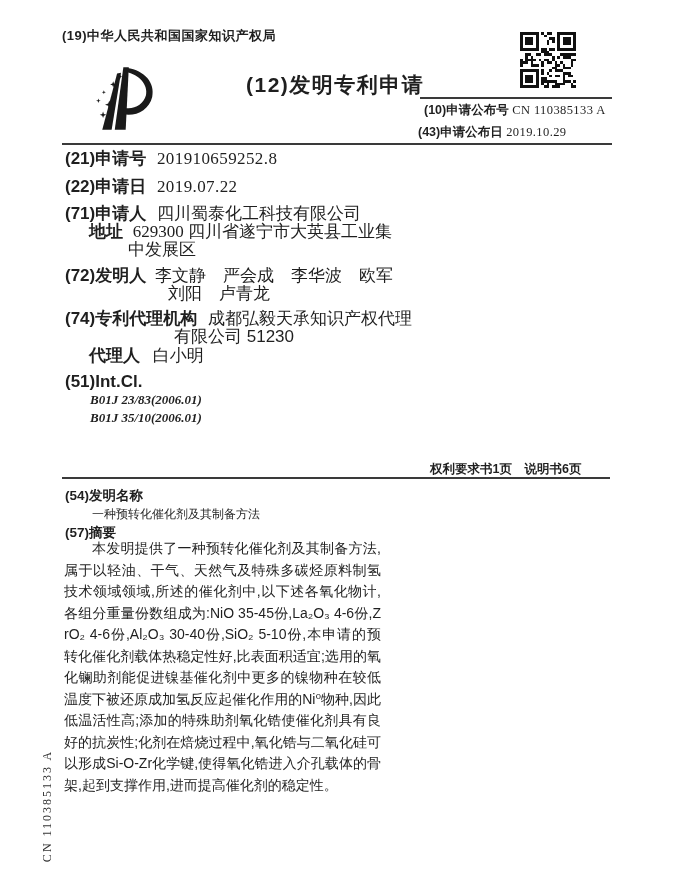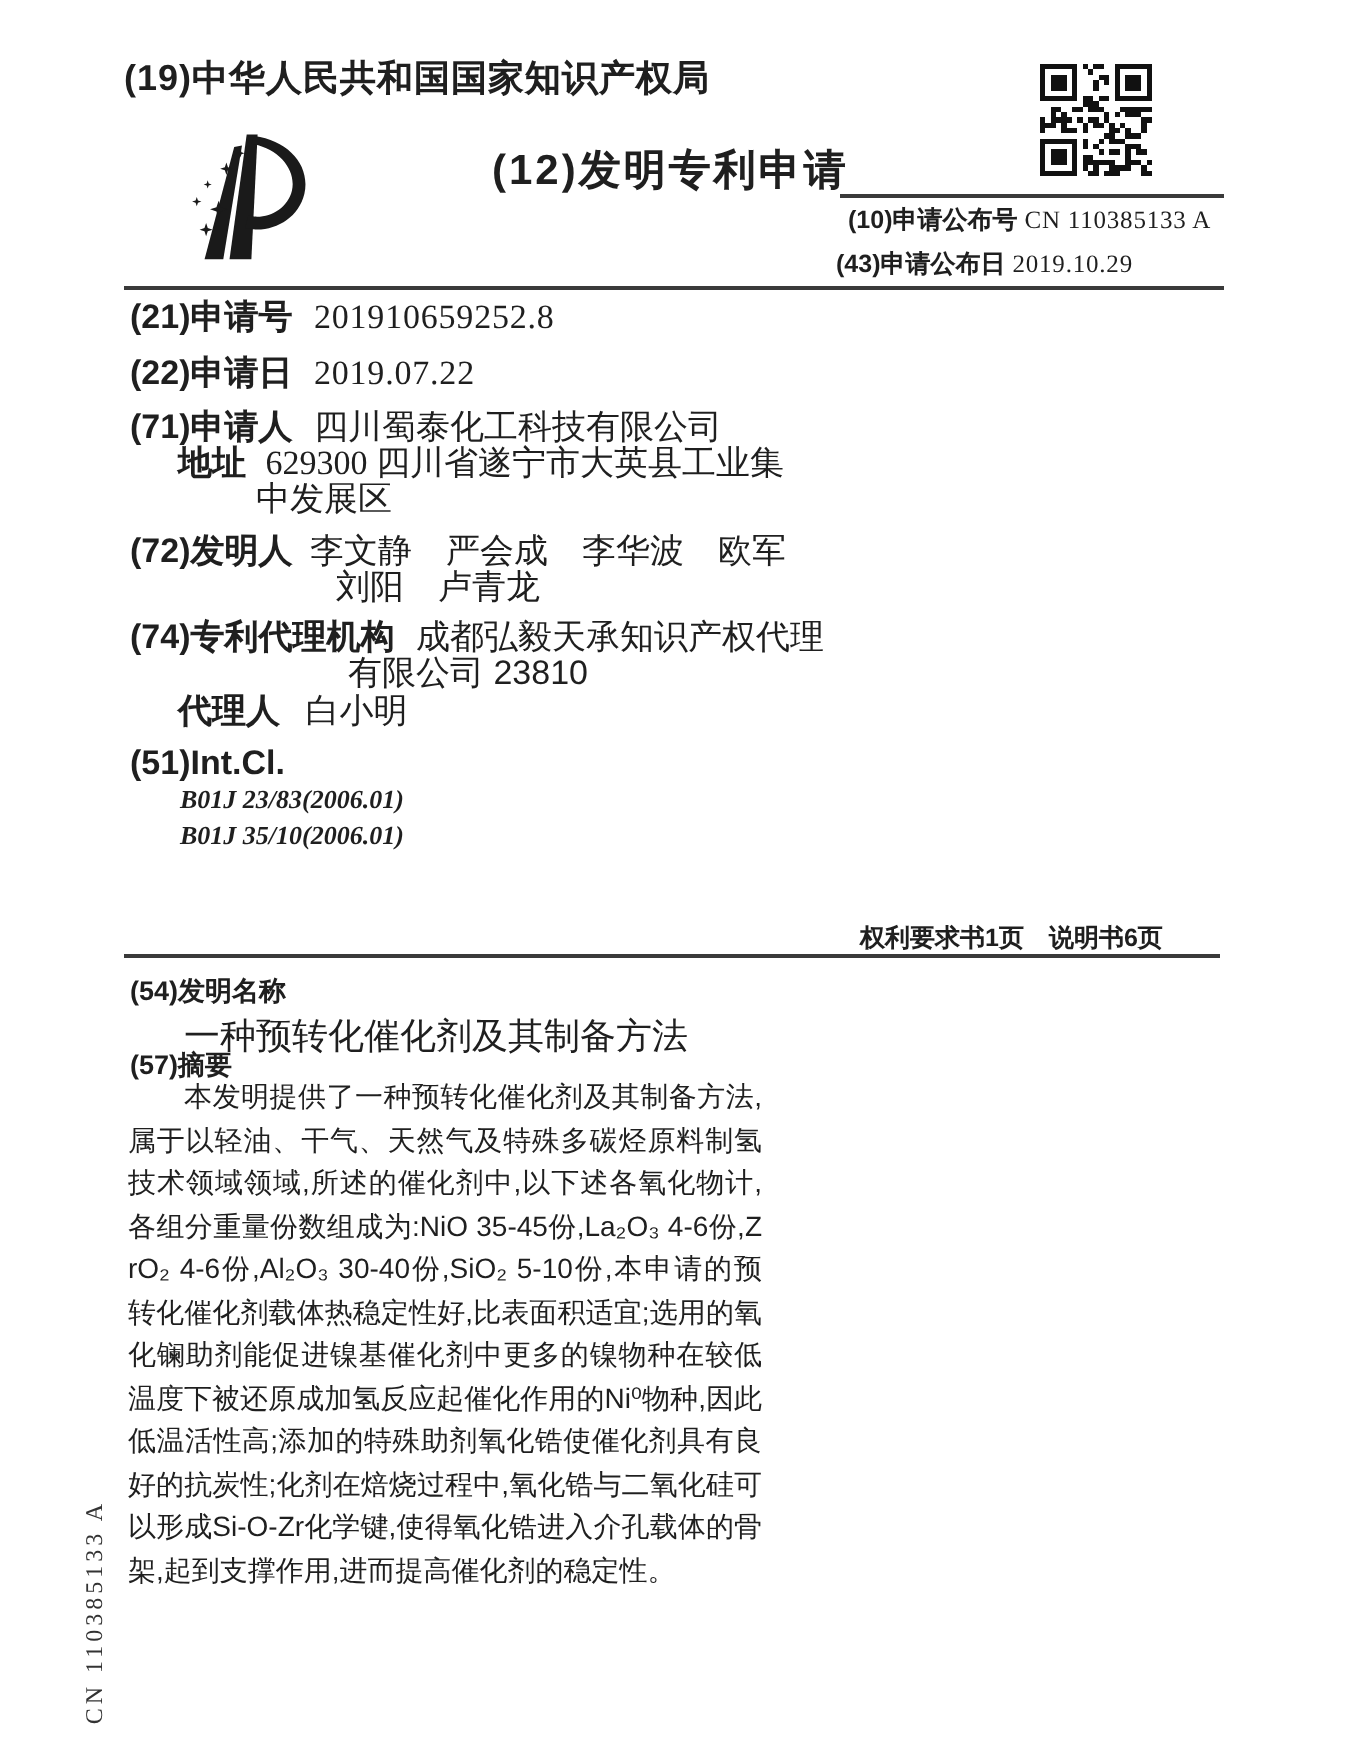--- a/index.html
+++ b/index.html
@@ -7,27 +7,27 @@
     width:674px;height:869px;position:relative;background:#ffffff;
     font-family:"Liberation Sans","DejaVu Sans",sans-serif;
     color:#1f1f1f;overflow:hidden;
   }
   .abs{position:absolute;}
   .row{position:absolute;white-space:nowrap;font-size:17px;line-height:15px;}
   .lbl{font-weight:700;}
   .val{font-weight:400;}
   .num{font-family:"Liberation Serif","DejaVu Serif",serif;letter-spacing:.4px;}
   .rule{position:absolute;background:#3a3a3a;}
-  .authority{font-size:18px;font-weight:700;letter-spacing:.5px;text-align:right;}
+  .authority{font-size:13px;font-weight:700;letter-spacing:.5px;text-align:right;}
   .doc-type{font-size:21px;font-weight:700;letter-spacing:1.5px;}
   .pubrow{font-size:12.5px;}
   .pubrow .num{font-size:12.5px;}
   .pages{font-size:12.5px;font-weight:700;}
   .sec-label{font-size:13.5px;font-weight:700;}
-  .invention-title{font-size:18px;}
+  .invention-title{font-size:12px;}
   .abstract{
     position:absolute;left:64px;top:538px;width:317px;
     font-size:14px;line-height:21.5px;text-align:justify;
     text-justify:inter-ideograph;word-break:break-all;text-indent:2em;
   }
   .vertical-id{
     position:absolute;left:-17px;top:798px;width:130px;height:16px;
     transform:rotate(-90deg);transform-origin:center;
     font-family:"Liberation Serif","DejaVu Serif",serif;
     font-size:12px;letter-spacing:2px;color:#333;text-align:center;
@@ -227,21 +227,21 @@
 </div>
 <div class="row" style="left:168px;top:286px;">
   <span class="val">刘阳　卢青龙</span>
 </div>
 
 <div class="row" style="left:65px;top:311px;">
   <span class="lbl">(74)专利代理机构</span>
   <span class="val" style="margin-left:6px;">成都弘毅天承知识产权代理</span>
 </div>
 <div class="row" style="left:174px;top:329px;">
-  <span class="val">有限公司 23810</span>
+  <span class="val">有限公司 51230</span>
 </div>
 <div class="row" style="left:89px;top:348px;">
   <span class="lbl">代理人</span>
   <span class="val" style="margin-left:8px;">白小明</span>
 </div>
 
 <div class="row" style="left:65px;top:374px;">
   <span class="lbl">(51)Int.Cl.</span>
 </div>
 <div class="row ipc" style="left:90px;top:392px;">

